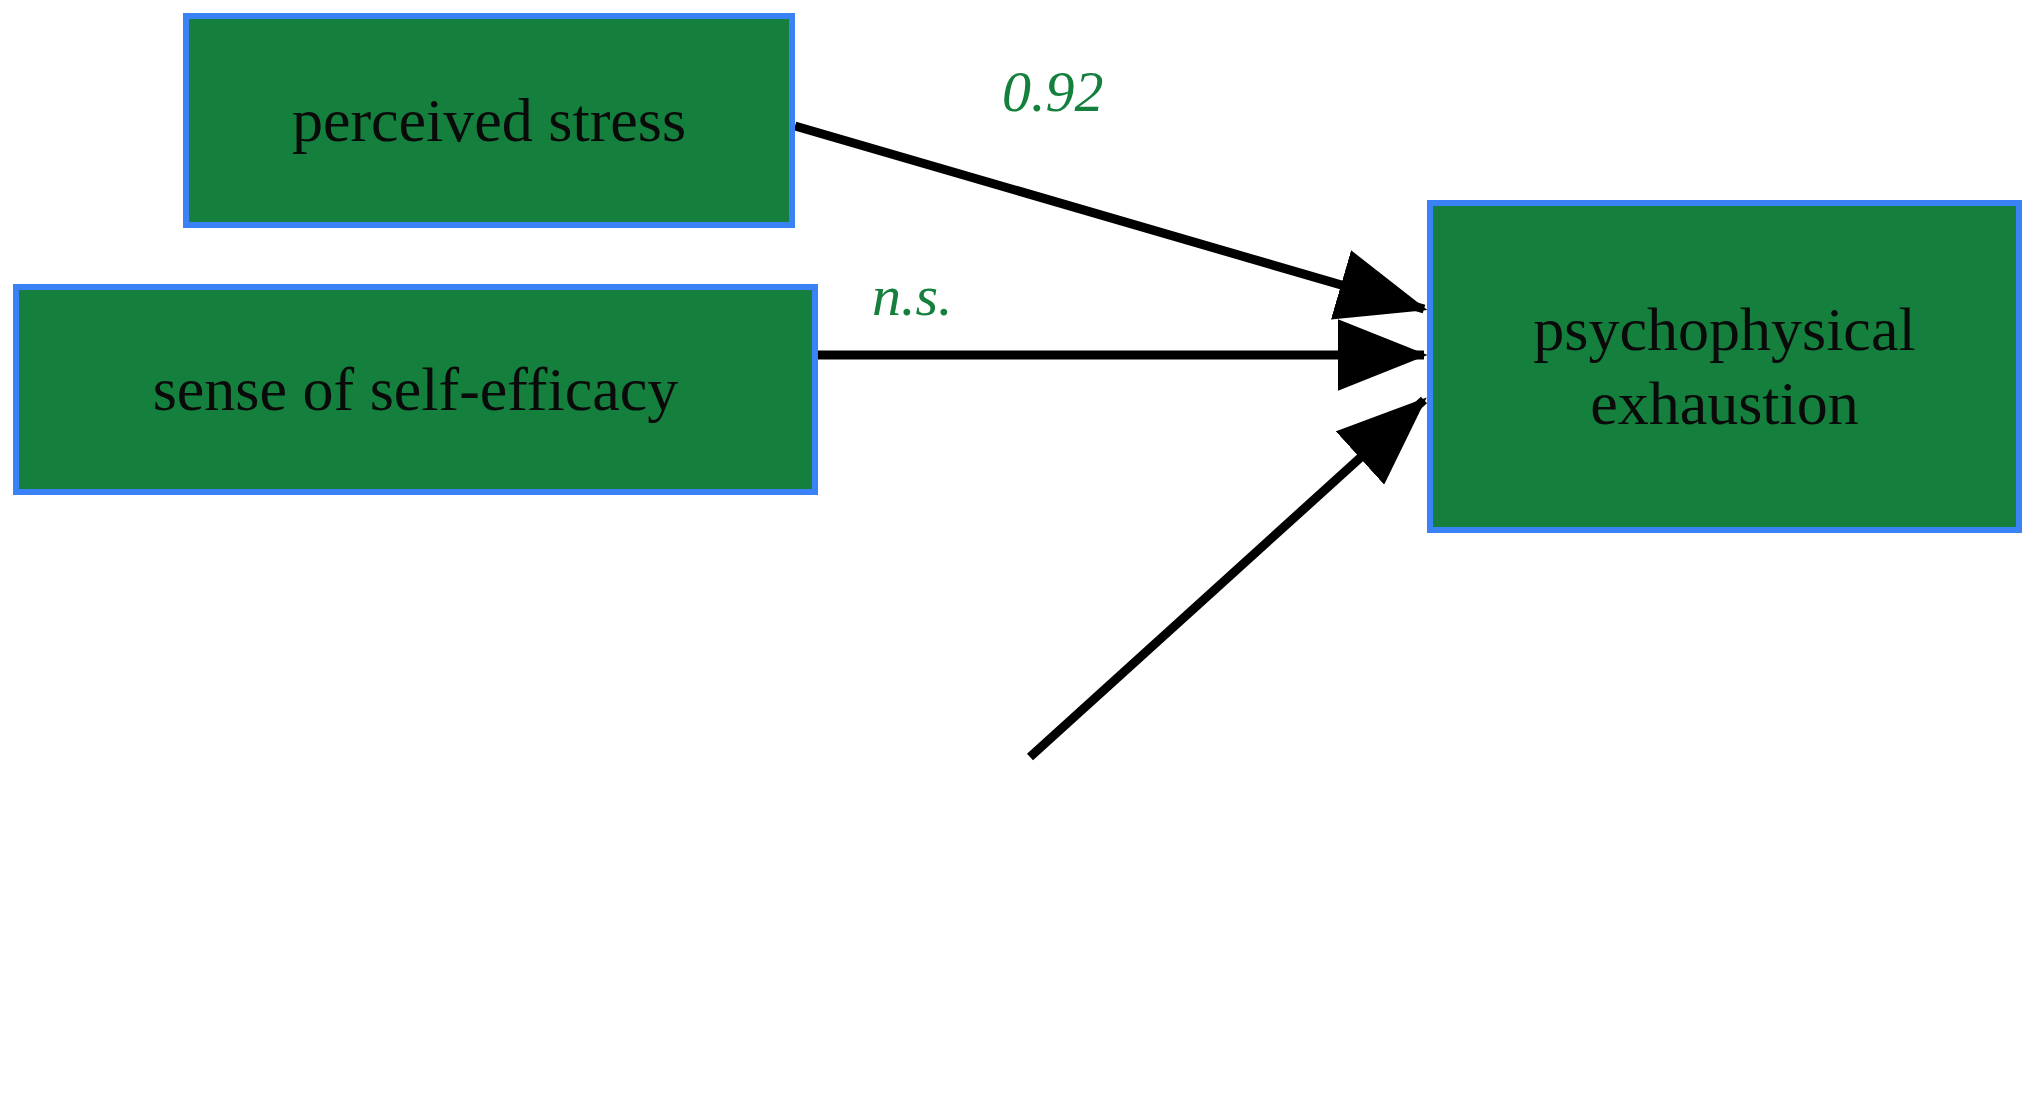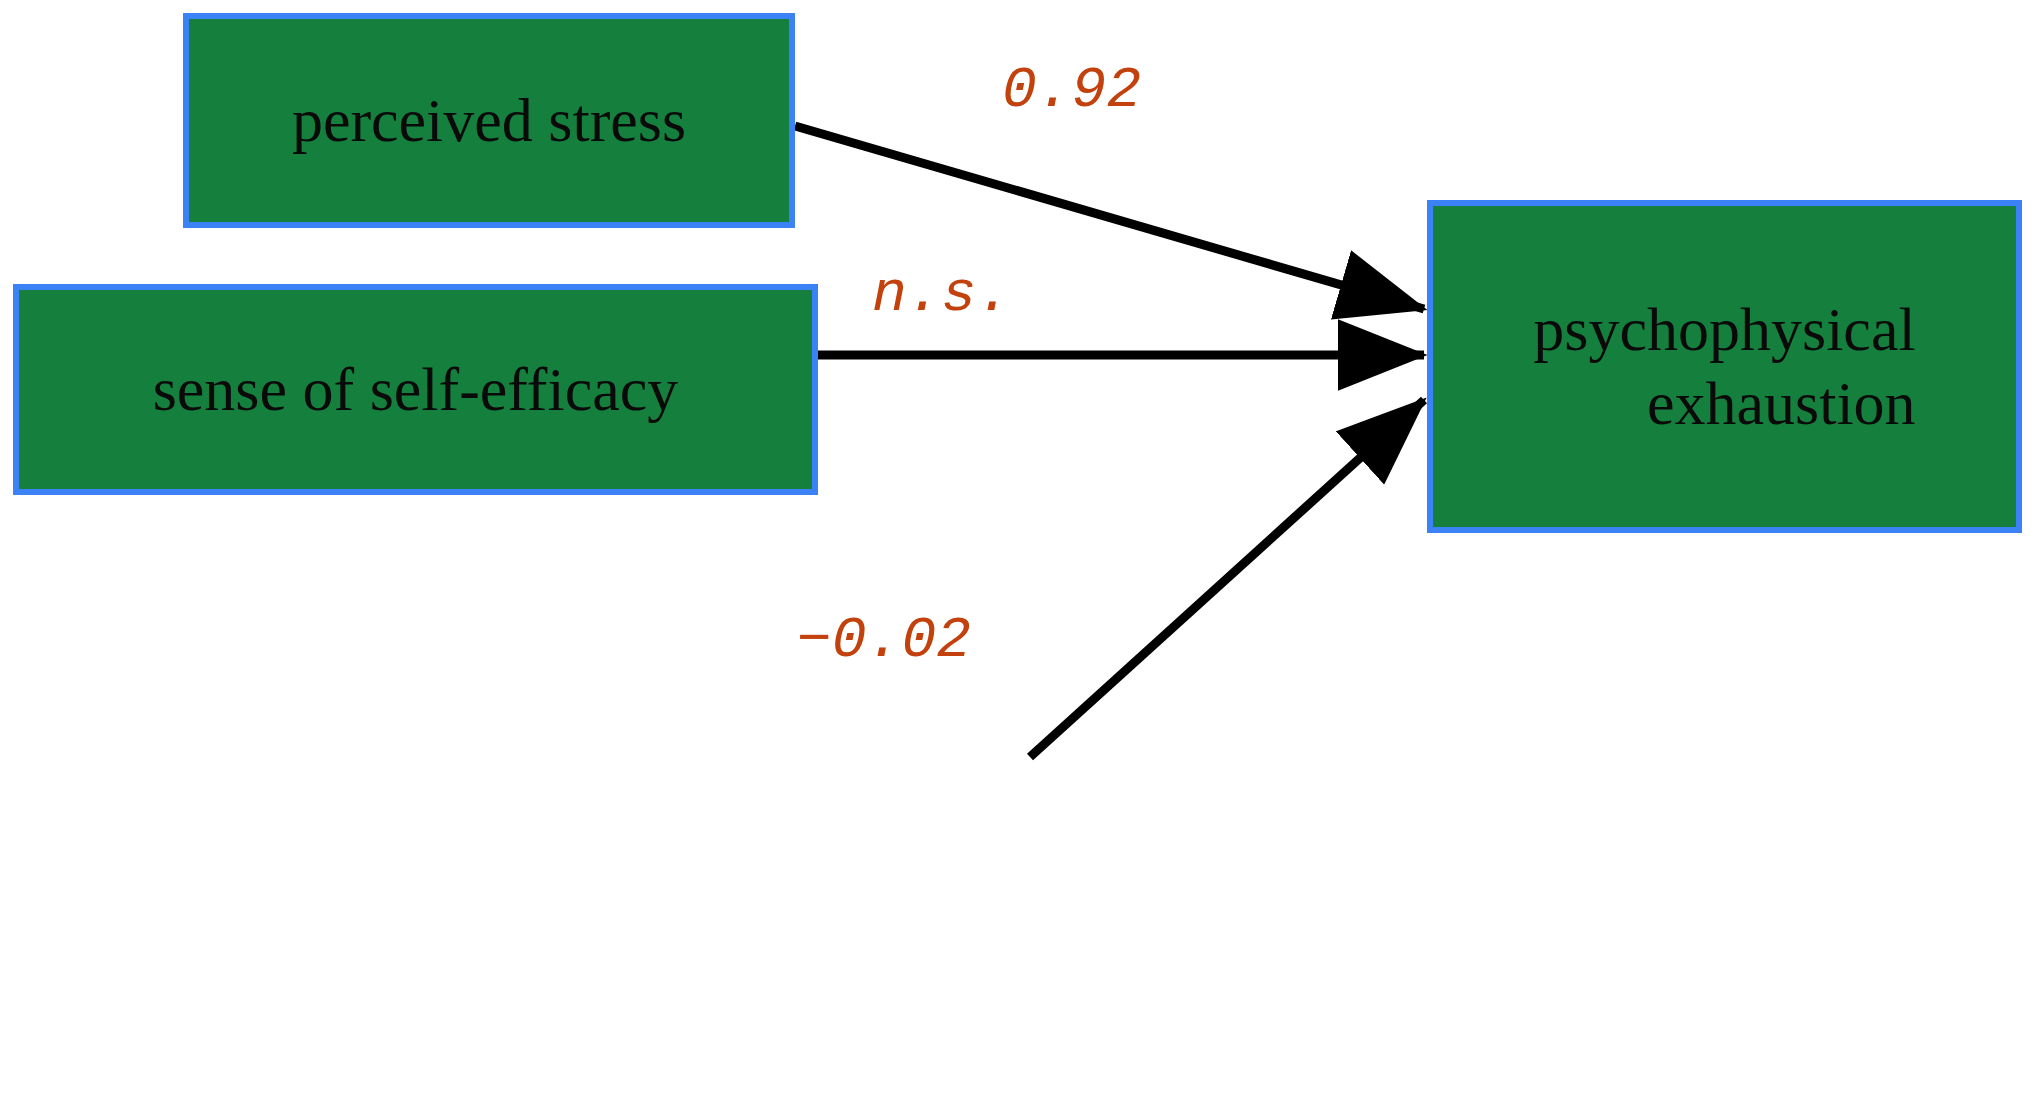--- a/index.html
+++ b/index.html
@@ -45,31 +45,31 @@
     left: 13px;   top: 284px;  width: 805px;  height: 211px;
   }
   #box-self-efficacy .node-label { font-size: 62px; }
 
   #box-interaction {
     left: 137px;  top: 755px;  width: 921px;  height: 347px;
   }
   #box-interaction .node-label { font-size: 58px; }
 
   #box-exhaustion {
-    left: 1427px; top: 200px;  width: 595px;  height: 333px; text-align: right;
+    left: 1427px; top: 200px;  width: 595px;  height: 333px;
   }
   #box-exhaustion .node-label { font-size: 62px; }
 
   
   .edge-label {
     position: absolute;
-    font-family: Liberation Mono, monospace;
+    font-family: Liberation Serif, serif;
     font-style: italic;
     font-size: 58px;
-    color: #c2410c;
+    color: #15803d;
     white-space: nowrap;
     z-index: 4;
   }
   #label-stress-path     { left: 1002px; top: 58px;  }
   #label-efficacy-path   { left: 872px;  top: 262px; }
   #label-interaction-path{ left: 797px;  top: 608px; }
 
   #edges {
     position: absolute;
     left: 0; top: 0;
@@ -108,15 +108,14 @@
 
   <div class="node-box" id="box-exhaustion">
     <span class="node-label">psychophysical
 exhaustion</span>
   </div>
 
   <div class="edge-label" id="label-stress-path">0.92</div>
 
   <div class="edge-label" id="label-efficacy-path">n.s.</div>
 
-  <div class="edge-label" id="label-interaction-path">−0.02</div>
 
 </div>
 
 </body></html>

